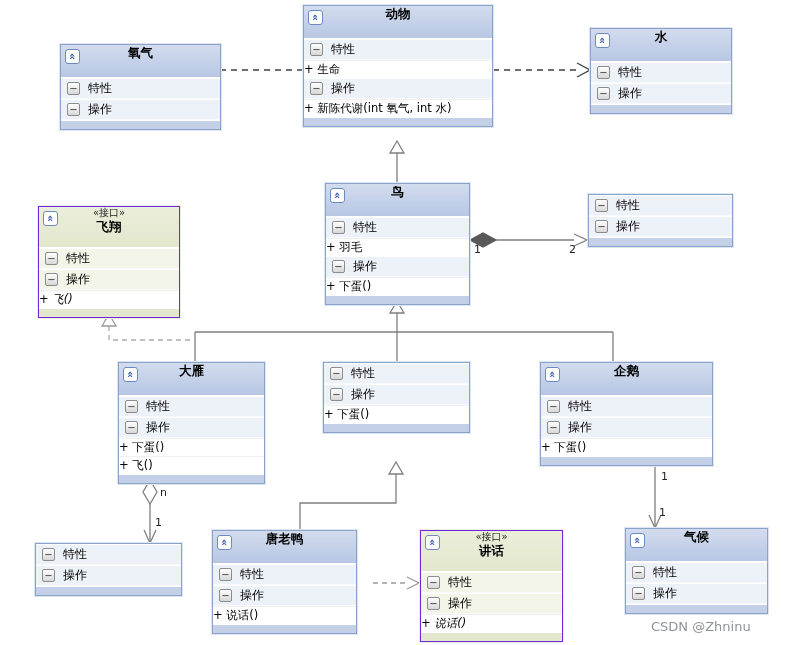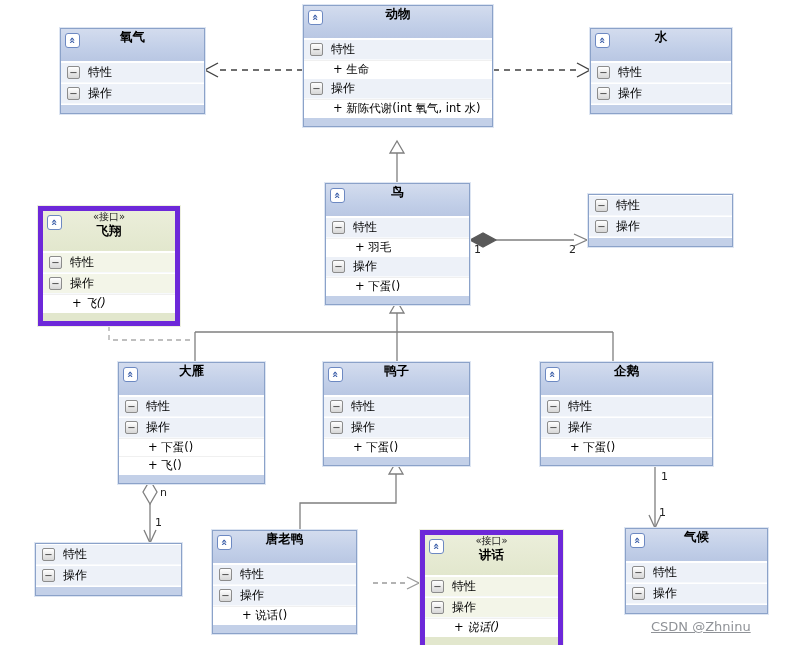--- a/index.html
+++ b/index.html
@@ -3,43 +3,43 @@
 <meta charset="utf-8">
 <style>
   html,body{margin:0;padding:0;background:#fff;}
   #canvas{
     position:relative;width:794px;height:645px;background:#ffffff;overflow:hidden;
     font-family:"DejaVu Sans","Liberation Sans",sans-serif;
   }
   #wires{position:absolute;left:0;top:0;z-index:1;}
   .uml-box{position:absolute;z-index:2;background:#fff;box-sizing:border-box;font-size:12px;color:#000;}
   .uml-box.cls{border:1px solid #8ba2c9;box-shadow:0 0 0 1px #dde5f2;}
-  .uml-box.iface{border:5px solid #6d28d9;box-shadow:0 0 0 1px #edefdf;}
+  .uml-box.iface{border:1px solid #6d28d9;box-shadow:0 0 0 1px #edefdf;}
   .hdr{position:relative;display:flex;flex-direction:column;align-items:center;justify-content:flex-start;}
   .cls  .hdr{height:32px;background:linear-gradient(180deg,#d3dcee 0%,#c2cfe8 60%,#b9c7e3 100%);border-bottom:1px solid #fff;}
   .iface .hdr{height:40px;background:linear-gradient(180deg,#ebeeda 0%,#e2e7cd 100%);border-bottom:1px solid #fff;}
   .title{font-weight:bold;font-size:12.5px;}
   .stereo{font-size:10px;color:#222;line-height:12px;}
   .collapse{position:absolute;left:4px;top:4px;width:13px;height:13px;border:1px solid #6d89c2;border-radius:3px;
     background:#fff;display:flex;align-items:center;justify-content:center;cursor:pointer;}
   .chev{display:inline-block;transform:rotate(90deg);font-weight:bold;font-size:11px;color:#3a5da8;line-height:1;}
   .row{display:flex;align-items:center;box-sizing:border-box;}
   .row.sec{height:21px;padding-left:6px;border-top:1px solid #ffffff;border-bottom:1px solid #f7f9fc;}
   .cls  .row.sec{background:#edf1f8;}
   .iface .row.sec{background:#f3f5e8;}
-  .row.item{height:18px;padding-left:29px;background:#fff;font-size:11.5px;border-top:1px solid #f0f0f0;}
+  .row.item{height:18px;background:#fff;font-size:11.5px;border-top:1px solid #f0f0f0;}
   .row.item.italic{font-style:italic;}
   .minus{width:11px;height:11px;margin-right:8px;border:1px solid #8c8c8c;border-radius:2px;
     background:linear-gradient(180deg,#ffffff,#d7d7d7);display:flex;align-items:center;justify-content:center;
     font-size:10px;line-height:1;color:#333;cursor:pointer;}
   .strip{height:8px;border-top:1px solid #fff;}
   .cls .strip{background:#c3d0e8;}
   .iface .strip{background:#e2e7cd;}
   
-  .pos-oxygen{left:60px;top:28px;width:145px}
+  .pos-oxygen{left:60px;top:44px;width:161px}
   .pos-animal{left:303px;top:5px;width:190px}
   .pos-water{left:590px;top:28px;width:142px}
   .pos-bird{left:325px;top:183px;width:145px}
   .pos-wings{left:588px;top:194px;width:145px}
   .pos-fly{left:38px;top:206px;width:142px}
   .pos-goose{left:118px;top:362px;width:147px}
   .pos-duck{left:323px;top:362px;width:147px}
   .pos-penguin{left:540px;top:362px;width:173px}
   .pos-flock{left:35px;top:543px;width:147px}
   .pos-donald{left:212px;top:530px;width:145px}
@@ -48,21 +48,21 @@
   
   .mult{position:absolute;z-index:3;font-size:11px;color:#222;}
   .m-bw-1{left:474px;top:243px}
   .m-bw-2{left:569px;top:243px}
   .m-gf-n{left:160px;top:486px}
   .m-gf-1{left:155px;top:516px}
   .m-pc-1a{left:661px;top:470px}
   .m-pc-1b{left:659px;top:506px}
   
   .wm-url{position:absolute;z-index:4;left:556px;top:612px;font-size:15px;color:rgba(190,193,198,0.75);letter-spacing:.5px;white-space:nowrap;}
-  .wm-handle{position:absolute;z-index:5;left:651px;top:619px;font-size:13px;color:#8f9297;white-space:nowrap;text-decoration:underline;}
+  .wm-handle{position:absolute;z-index:5;left:651px;top:619px;font-size:13px;color:#8f9297;white-space:nowrap;}
 </style>
 </head>
 <body>
 
 <div id="canvas">
 
   <svg id="wires" width="794" height="645" viewBox="0 0 794 645">
 
     <g stroke="#404040" fill="none" stroke-width="1.4">
       <path d="M303,70 H218" stroke-dasharray="6,5"></path>
@@ -236,26 +236,20 @@
         </div>
         <div class="row sec">
           <span class="minus">−</span>
           <span class="lab">操作</span>
         </div>
         <div class="row item">+ 下蛋()</div>
         <div class="row item">+ 飞()</div>
         <div class="strip"></div>
       </div>
       <div class="uml-box cls pos-duck">
-        <div class="hdr">
-          <span class="collapse">
-            <span class="chev">«</span>
-          </span>
-          <div class="title">鸭子</div>
-        </div>
         <div class="row sec">
           <span class="minus">−</span>
           <span class="lab">特性</span>
         </div>
         <div class="row sec">
           <span class="minus">−</span>
           <span class="lab">操作</span>
         </div>
         <div class="row item">+ 下蛋()</div>
         <div class="strip"></div>

